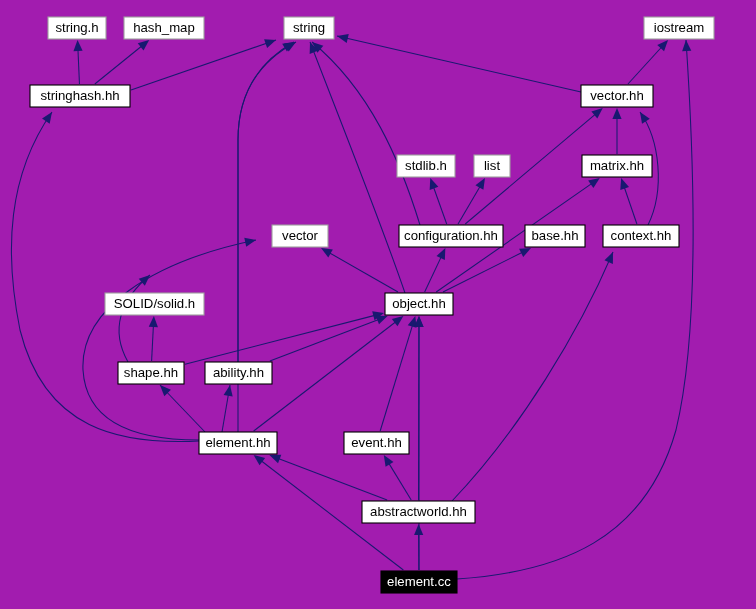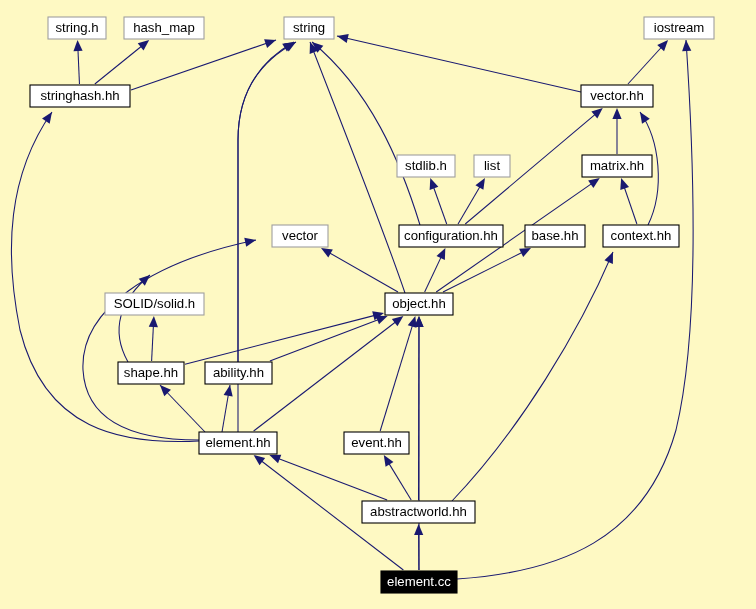--- a/index.html
+++ b/index.html
@@ -1,17 +1,17 @@
 <!DOCTYPE html>
 <html><head>
 <meta charset="utf-8">
 <style>
   html,body{margin:0;padding:0;background:#ffffff;}
   body{font-family:"Liberation Sans","DejaVu Sans",sans-serif;}
-  #graph-root{position:relative;width:756px;height:609px;background:#fef9c3;overflow:hidden;}
+  #graph-root{position:relative;width:756px;height:609px;background:#a21caf;overflow:hidden;}
   #graph-svg{position:absolute;left:0;top:0;width:756px;height:609px;}
   .node-label{font-size:13.2px;fill:#000000;text-anchor:middle;dominant-baseline:middle;}
   .node-label.root{fill:#ffffff;}
   .edge{fill:none;stroke:#191970;stroke-width:1.05px;}
   .arrow{fill:#191970;stroke:none;}
   .nbox{fill:#ffffff;stroke:#000000;stroke-width:1.1px;}
   .nbox.ext{fill:#ffffff;stroke:#9f9f9f;stroke-width:1.1px;}
   .nbox.root{fill:#000000;stroke:#000000;stroke-width:1.1px;}
 </style>
 </head>

